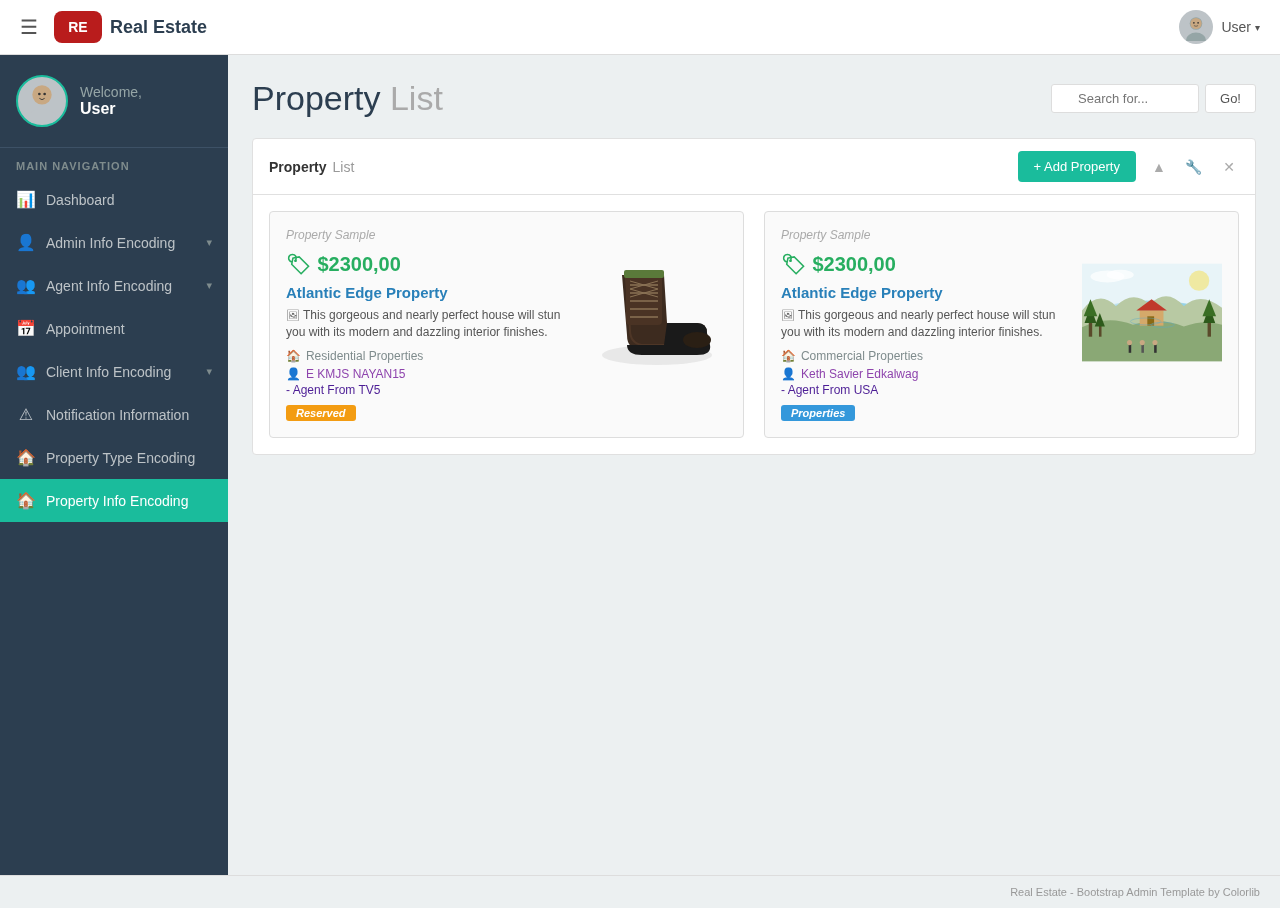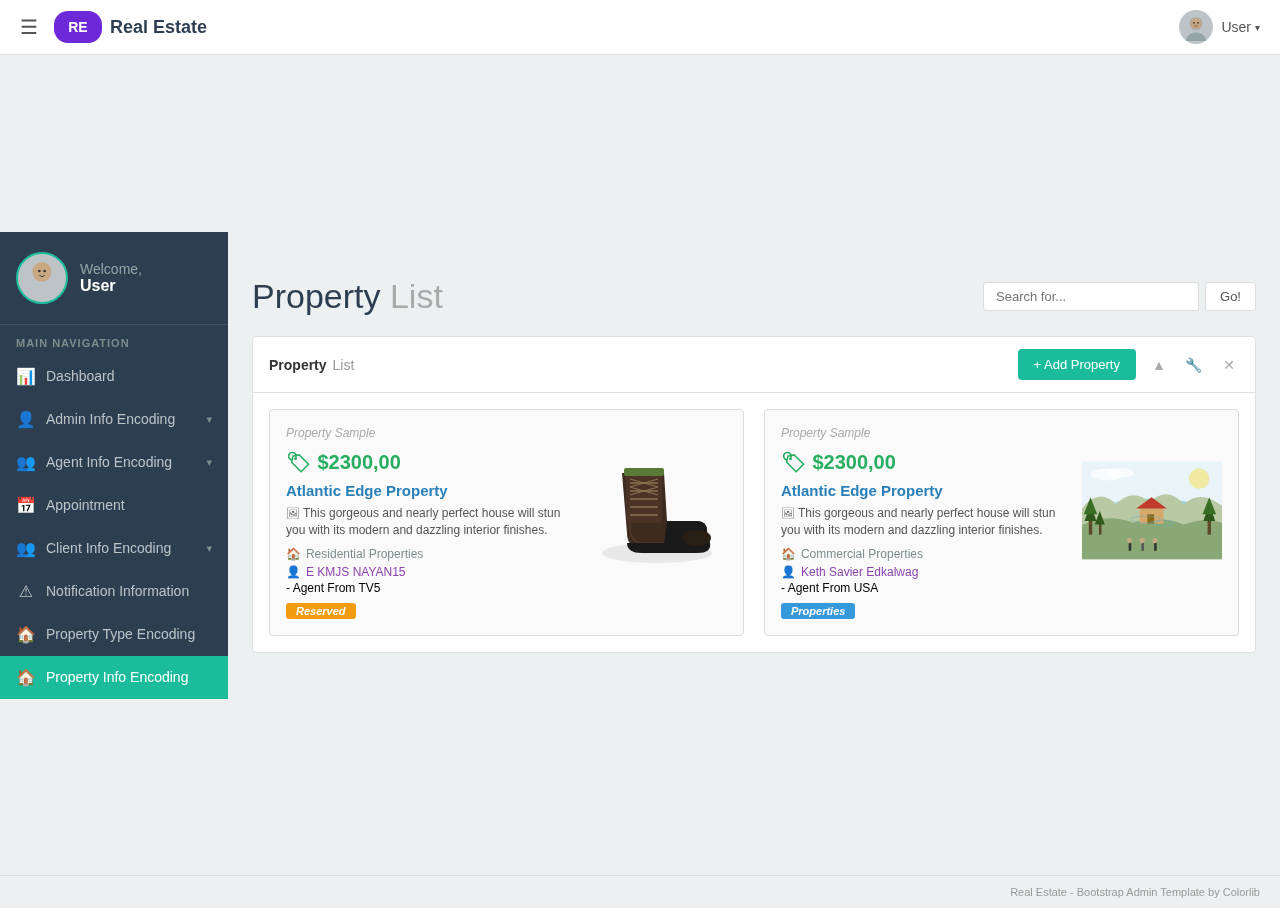--- a/index.html
+++ b/index.html
@@ -13,34 +13,34 @@
       align-items: center;
       justify-content: space-between;
       padding: 0 20px;
       border-bottom: 1px solid #ddd;
       z-index: 100;
     }
     .top-navbar-left { display: flex; align-items: center; gap: 16px; }
     .hamburger-icon { font-size: 20px; color: #555; cursor: pointer; }
     .brand { display: flex; align-items: center; gap: 8px; font-size: 18px; font-weight: bold; color: #2c3e50; }
     .brand-logo {
-      width: 48px; height: 32px; background: #6d28d9; border-radius: 14px;
+      width: 48px; height: 32px; background: #b91c1c; border-radius: 8px;
       display: flex; align-items: center; justify-content: center; color: #fff; font-size: 14px; font-weight: bold;
     }
     .top-navbar-right { display: flex; align-items: center; gap: 8px; }
     .user-avatar-small {
       width: 34px; height: 34px; border-radius: 50%; background: #bdc3c7;
       display: flex; align-items: center; justify-content: center; overflow: hidden;
     }
     .user-avatar-small svg { width: 28px; height: 28px; }
     .user-dropdown { display: flex; align-items: center; gap: 4px; cursor: pointer; color: #555; font-size: 14px; }
     .caret { font-size: 10px; }
 
     
-    .layout { display: flex; flex: 1; overflow: hidden; align-items: center; }
+    .layout { display: flex; flex: 1; overflow: hidden; }
 
     
     .sidebar {
       width: 228px; background: #2c3e50; color: #ecf0f1;
       display: flex; flex-direction: column;
       flex-shrink: 0; overflow-y: auto;
     }
     .sidebar-user {
       display: flex; align-items: center; gap: 12px;
       padding: 20px 16px; border-bottom: 1px solid #3d5166;
@@ -75,22 +75,22 @@
 
     
     .page-header {
       display: flex; align-items: center; justify-content: space-between;
       margin-bottom: 20px;
     }
     .page-title { font-size: 34px; color: #7f8c8d; font-weight: 300; }
     .page-title span { color: #2c3e50; font-weight: 400; }
     .search-area { display: flex; align-items: center; gap: 6px; }
     .search-input {
-      border: 1px solid #ddd; border-radius: 3px; padding: 6px 12px;
-      font-size: 13px; width: 216px; outline: none; color: #555;
+      border: 1px solid #ddd; border-radius: 3px; padding: 6px 26px;
+      font-size: 13px; width: 148px; outline: none; color: #555;
     }
     .go-btn {
       background: #fff; border: 1px solid #ddd; padding: 6px 14px;
       border-radius: 3px; cursor: pointer; font-size: 13px; color: #555;
     }
 
     
     .panel {
       background: #fff; border: 1px solid #e0e0e0; border-radius: 4px;
     }
@@ -126,21 +126,21 @@
       width: 140px; height: 120px; flex-shrink: 0;
       display: flex; align-items: center; justify-content: center;
       overflow: hidden;
     }
     .price-tag { display: flex; align-items: center; gap: 6px; font-size: 20px; font-weight: bold; color: #27ae60; margin-bottom: 8px; }
     .tag-icon { color: #27ae60; font-size: 20px; }
     .property-name { color: #2980b9; font-size: 15px; font-weight: 600; margin-bottom: 6px; cursor: pointer; }
     .property-desc { color: #555; font-size: 12px; line-height: 1.4; margin-bottom: 8px; }
     .property-type { display: flex; align-items: center; gap: 5px; color: #7f8c8d; font-size: 12px; margin-bottom: 4px; }
     .property-agent { display: flex; align-items: center; gap: 5px; color: #8e44ad; font-size: 12px; margin-bottom: 2px; }
-    .agent-from { color: #000000; font-size: 12px; margin-bottom: 8px; margin-left: 0; }
+    .agent-from { color: #4c1d95; font-size: 12px; margin-bottom: 8px; margin-left: 0; }
     .status-badge {
       display: inline-block; padding: 2px 10px; border-radius: 3px;
       font-size: 11px; font-weight: bold; font-style: italic;
     }
     .status-reserved { background: #f39c12; color: #fff; }
     .status-available { background: #3498db; color: #fff; }
 
     
     .footer {
       text-align: right; padding: 10px 20px; font-size: 11px; color: #999;

